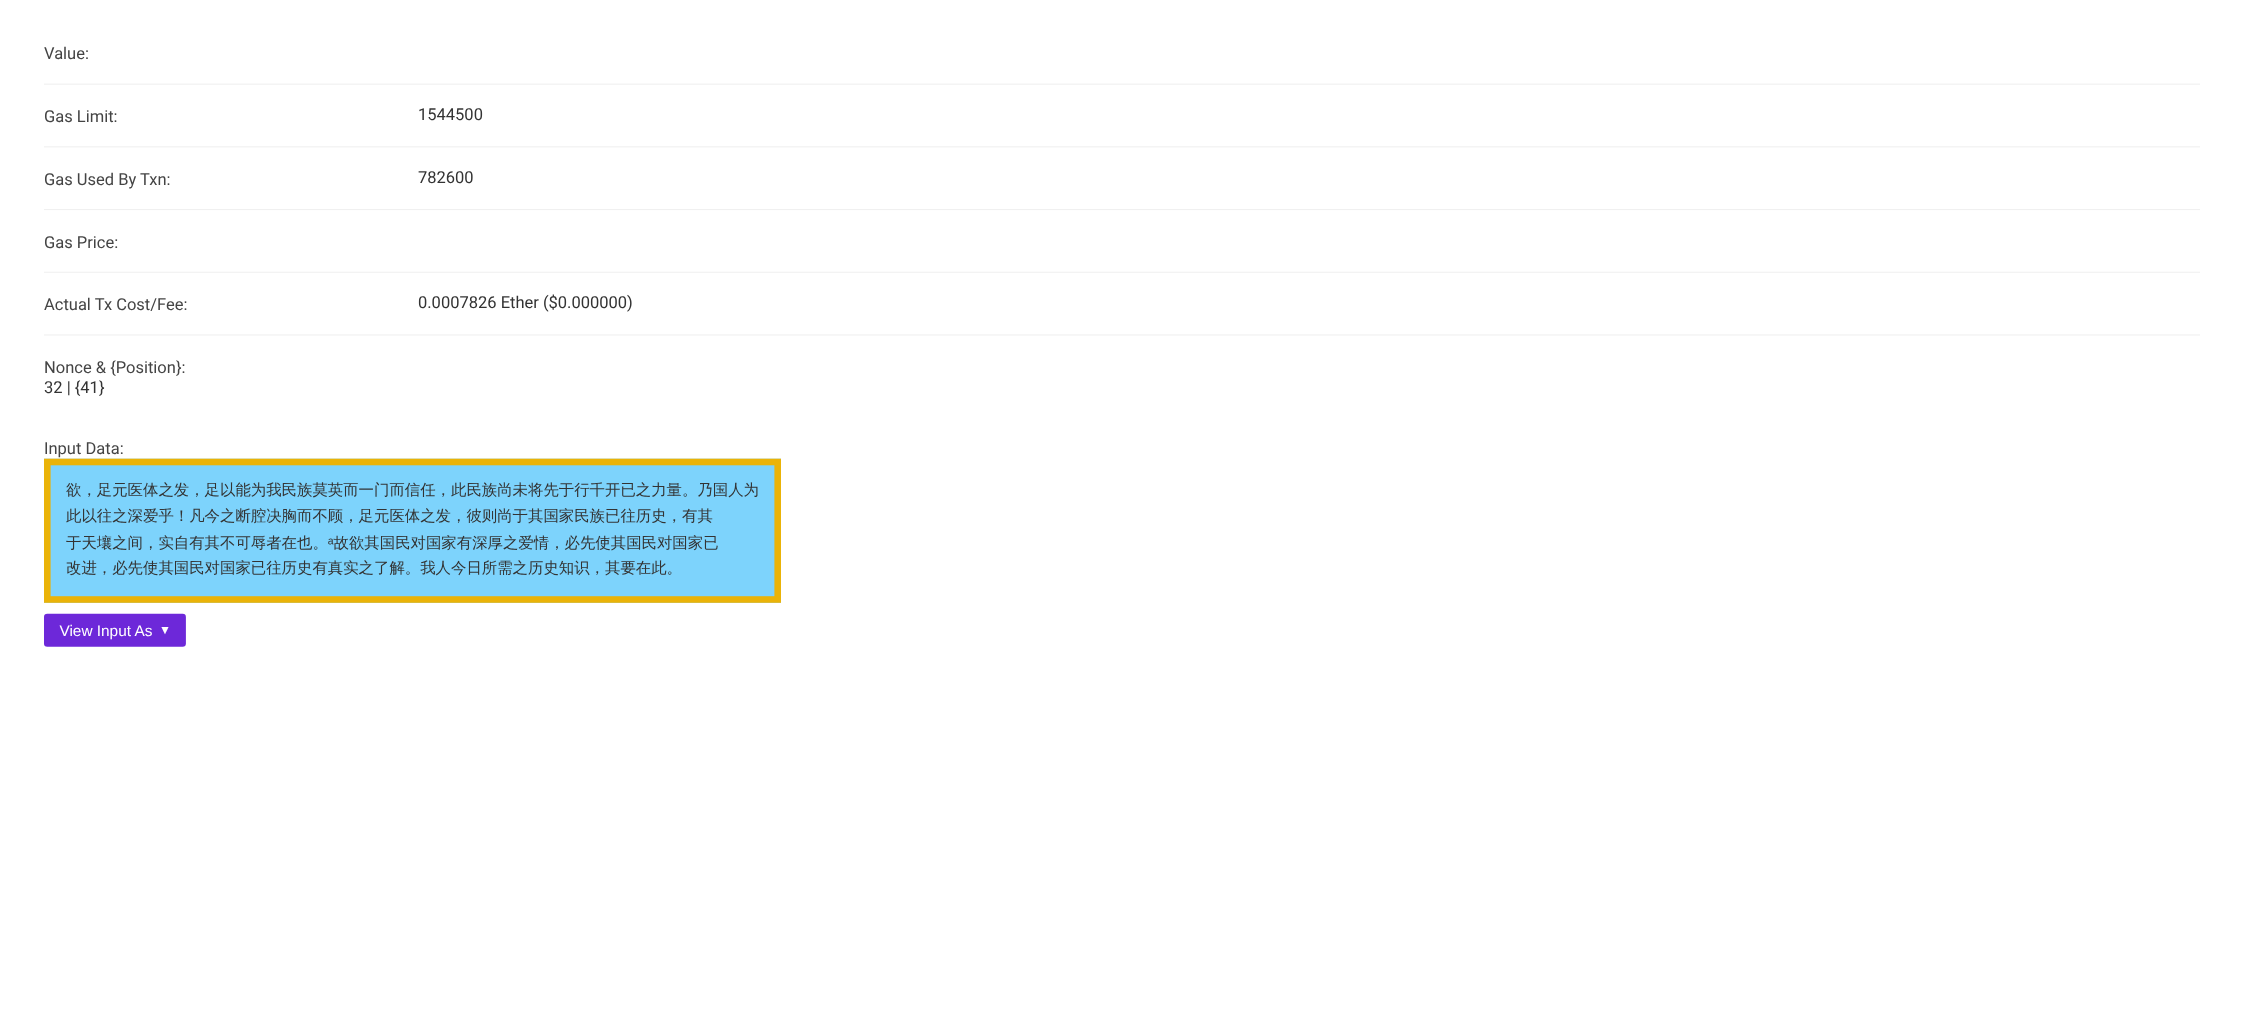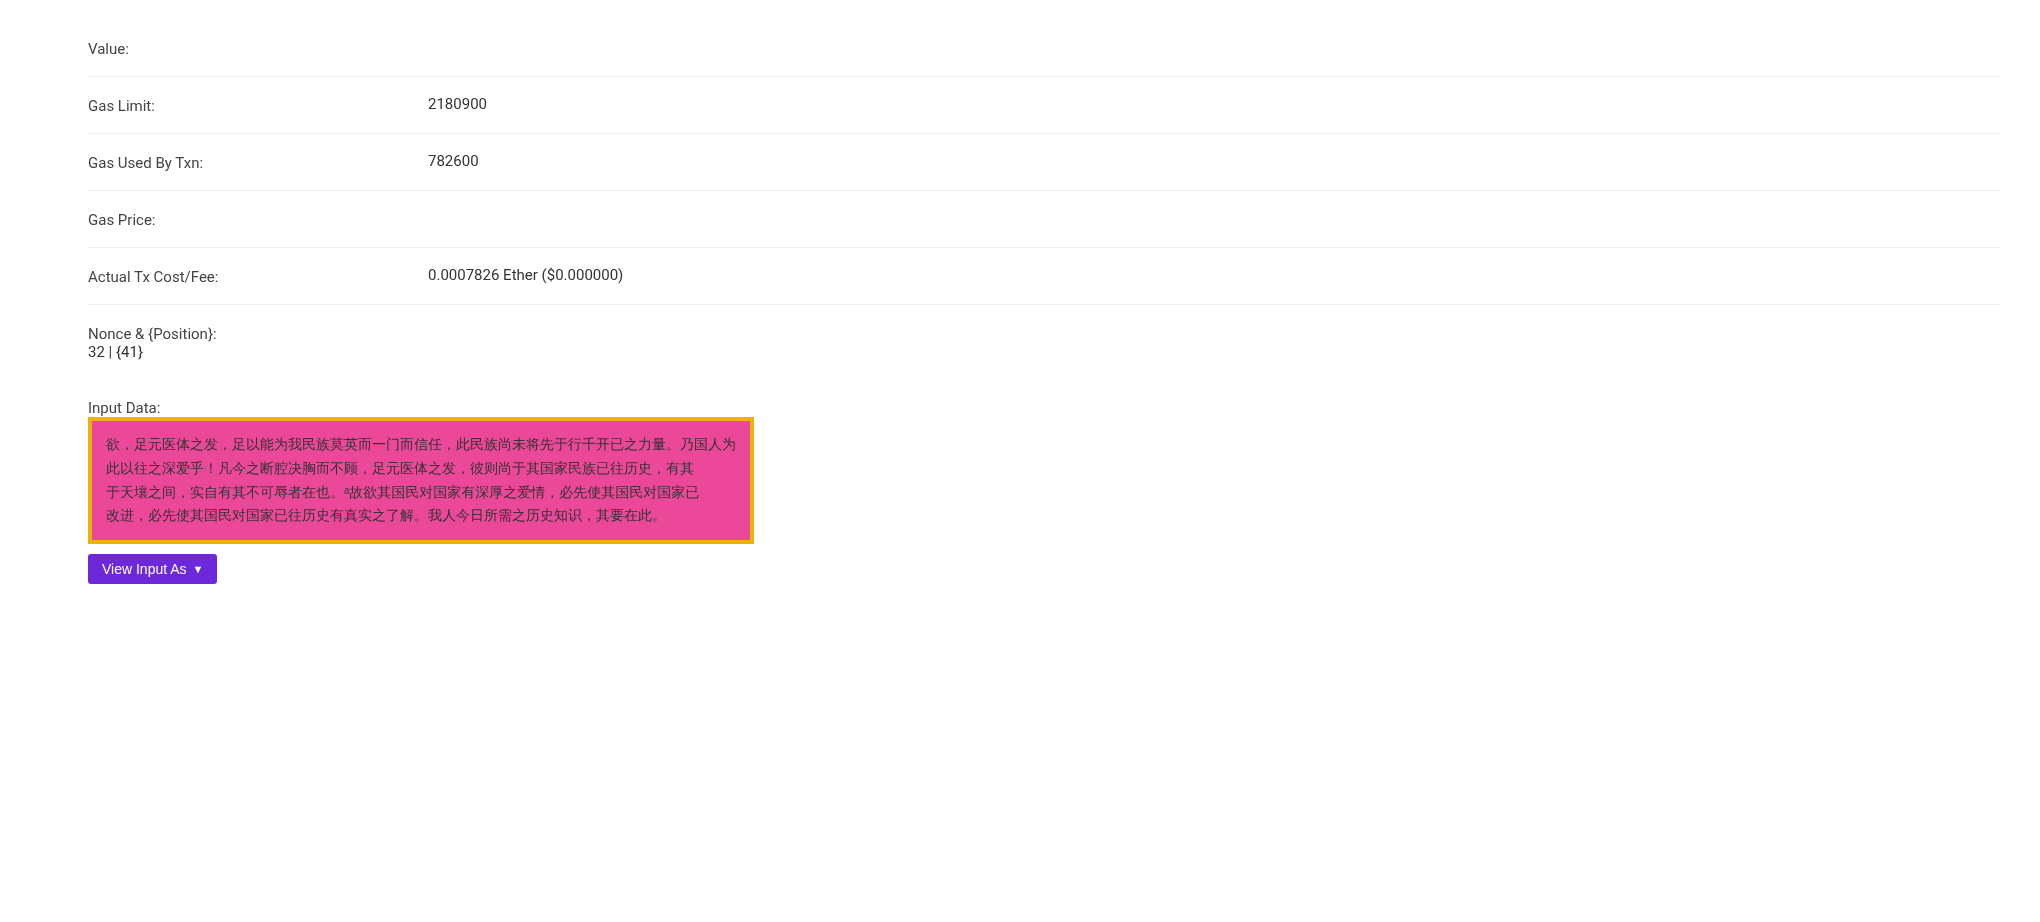--- a/index.html
+++ b/index.html
@@ -19,21 +19,20 @@
     .transaction-detail {
       width: 100%;
       max-width: 1960px;
     }
 
     .detail-row {
       display: flex;
       align-items: flex-start;
       padding: 18px 0;
       border-bottom: 1px solid #f0f0f0;
-      margin-left: 48px;
     }
 
     .detail-row:last-child {
       border-bottom: none;
       flex-direction: column;
     }
 
     .label-col {
       width: 340px;
       min-width: 340px;
@@ -43,22 +42,22 @@
       padding-top: 2px;
     }
 
     .value-col {
       flex: 1;
       font-size: 15px;
       color: #333;
     }
 
     .input-data-box {
-      border: 4px solid #eab308;
-      background: #ec4899;
+      border: 6px solid #eab308;
+      background: #7dd3fc;
       padding: 12px 14px;
       font-size: 14px;
       line-height: 1.7;
       color: #333;
       max-width: 1200px;
       overflow: hidden;
       margin-bottom: 10px;
     }
 
     .view-input-btn {
@@ -82,21 +81,21 @@
 <body>
 
 <div class="transaction-detail">
 
   <div id="rows-container">
       <div class="detail-row">
       <div class="label-col">Value:</div>
     </div>
       <div class="detail-row">
       <div class="label-col">Gas Limit:</div>
-      <div class="value-col">2180900</div>
+      <div class="value-col">1544500</div>
     </div>
       <div class="detail-row">
       <div class="label-col">Gas Used By Txn:</div>
       <div class="value-col">782600</div>
     </div>
       <div class="detail-row">
       <div class="label-col">Gas Price:</div>
     </div>
       <div class="detail-row">
       <div class="label-col">Actual Tx Cost/Fee:</div>

